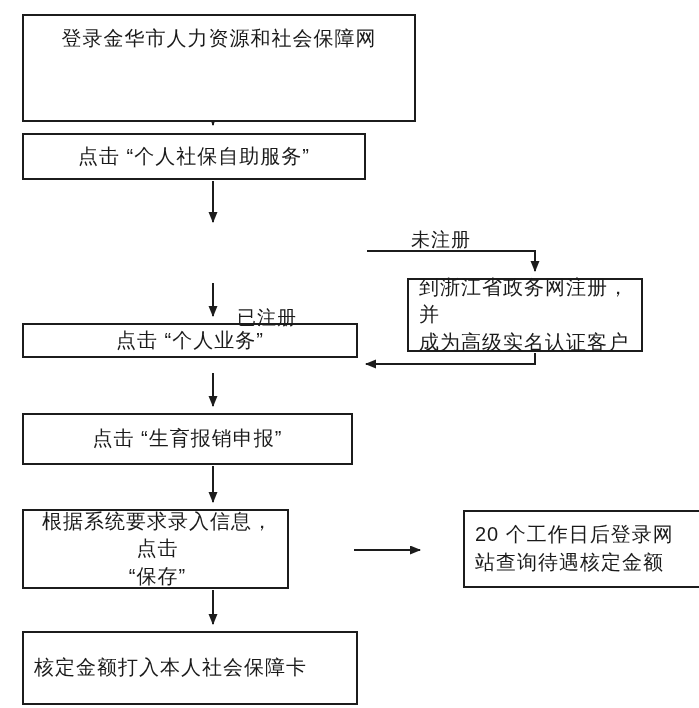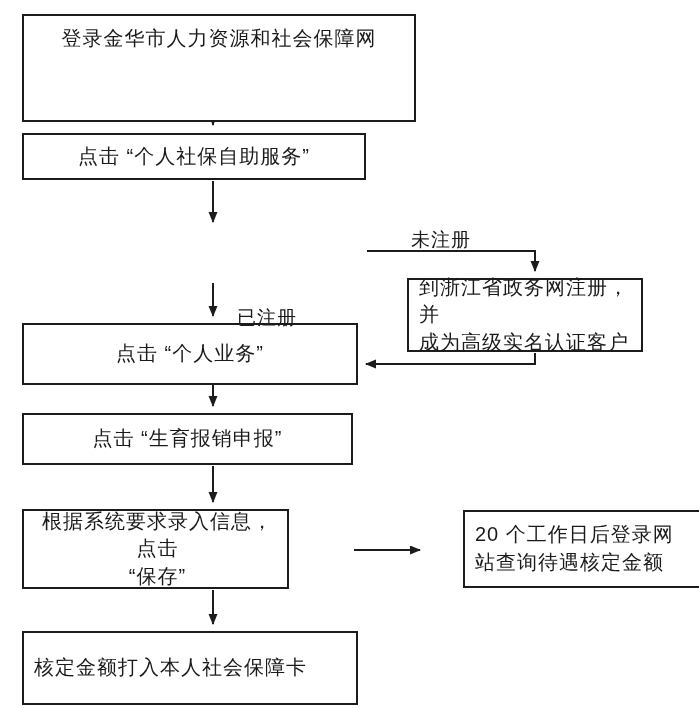--- a/index.html
+++ b/index.html
@@ -35,21 +35,21 @@
     position:absolute;
     font-size:19px;
     letter-spacing:1px;
     white-space:nowrap;
   }
   
   #n-login            {left:22px; top:14px;  width:394px; height:108px;}
   #n-selfservice      {left:22px; top:133px; width:344px; height:47px;}
   #n-credentials      {left:22px; top:229px; width:344px; height:53px;}
   #n-register         {left:407px;top:278px; width:236px; height:74px;}
-  #n-personalbusiness {left:22px; top:323px; width:336px; height:62px;}
+  #n-personalbusiness {left:22px; top:323px; width:336px; height:35px;}
   #n-maternity        {left:22px; top:413px; width:331px; height:52px;}
   #n-save             {left:22px; top:509px; width:267px; height:80px;text-align:center;}
   #n-query            {left:427px;top:510px; width:252px; height:78px;margin-left:36px;}
   #n-bank             {left:22px; top:631px; width:336px; height:74px;}
   #lbl-notregistered  {left:411px;top:227px;}
   #lbl-registered     {left:237px;top:292px;margin-top:13px;}
 </style>
 </head>
 <body>
 

